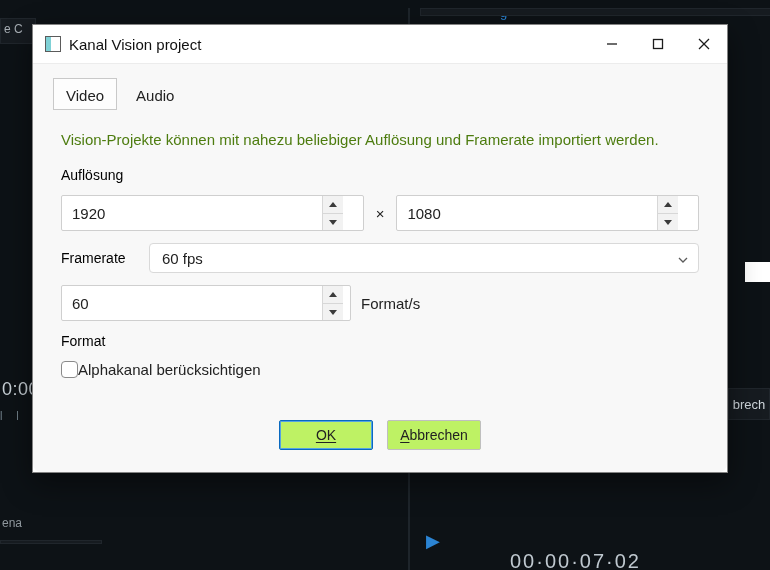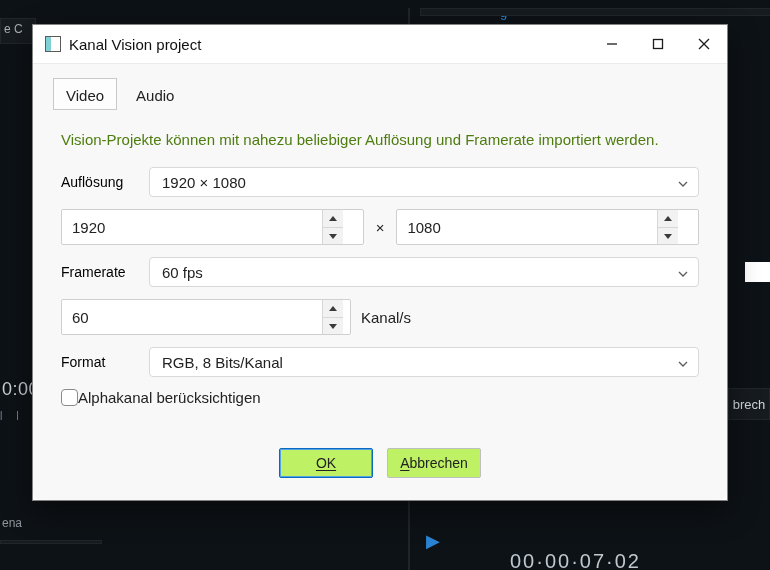--- a/index.html
+++ b/index.html
@@ -320,28 +320,20 @@
       <div class="tabstrip">
         <div class="tab active">Video</div>
         <div class="tab">Audio</div>
       </div>
 
       <div class="inner">
         <div class="desc">Vision-Projekte können mit nahezu beliebiger Auflösung und Framerate importiert werden.</div>
 
         <div class="row">
           <div class="label">Auflösung</div>
-          <div class="dropdown">
-            <span>1920 × 1080</span>
-            <span class="dd-chevron">
-              <svg class="chev" viewBox="0 0 10 7">
-                  <path d="M1 1 L5 5 L9 1" fill="none" stroke="#5b5b5b" stroke-width="1.3"></path>
-                </svg>
-            </span>
-          </div>
         </div>
 
         <div class="row">
           <div class="spinbox" style="flex:1;">
             <input value="1920" style="">
             <div class="spin-btns">
               <div class="sb">
                   <span class="tri up"></span>
                 </div>
               <div class="sb">
@@ -380,33 +372,25 @@
             <input value="60" style="">
             <div class="spin-btns">
               <div class="sb">
                   <span class="tri up"></span>
                 </div>
               <div class="sb">
                   <span class="tri down"></span>
                 </div>
             </div>
           </div>
-          <span class="unit-label">Kanal/s</span>
+          <span class="unit-label">Format/s</span>
         </div>
 
         <div class="row">
           <div class="label">Format</div>
-          <div class="dropdown">
-            <span>RGB, 8 Bits/Kanal</span>
-            <span class="dd-chevron">
-              <svg class="chev" viewBox="0 0 10 7">
-                  <path d="M1 1 L5 5 L9 1" fill="none" stroke="#5b5b5b" stroke-width="1.3"></path>
-                </svg>
-            </span>
-          </div>
         </div>
 
         <div class="chk-row">
           <div class="chk"></div>
           <span class="chk-label">Alphakanal berücksichtigen</span>
         </div>
 
         <div class="footer">
           <div class="btn primary">
             <span class="ul">OK</span>

